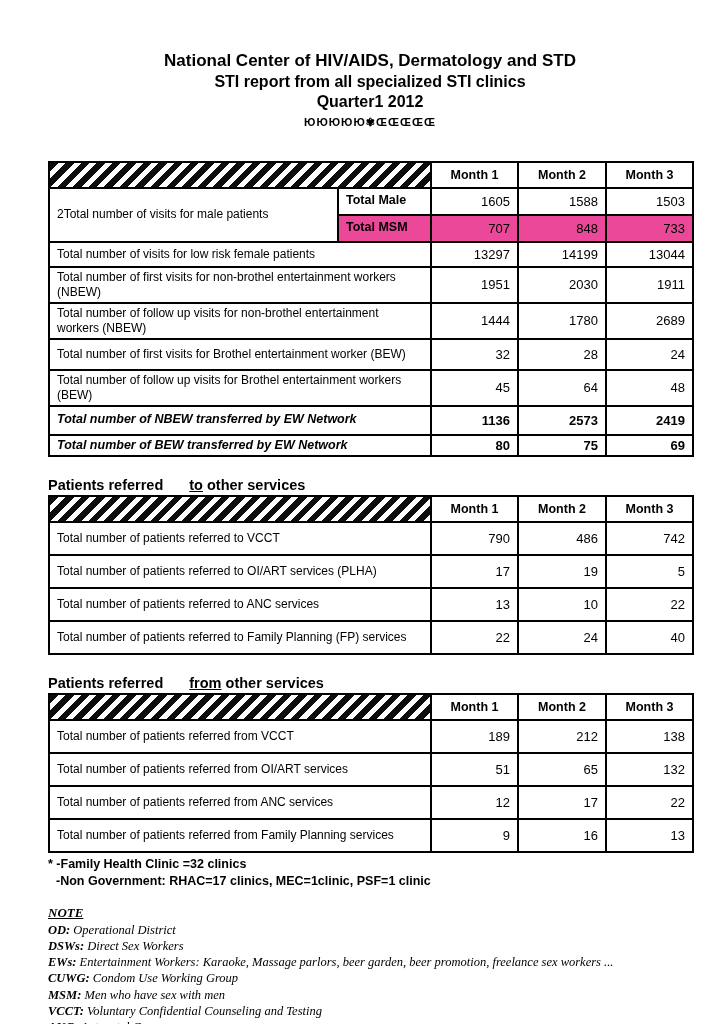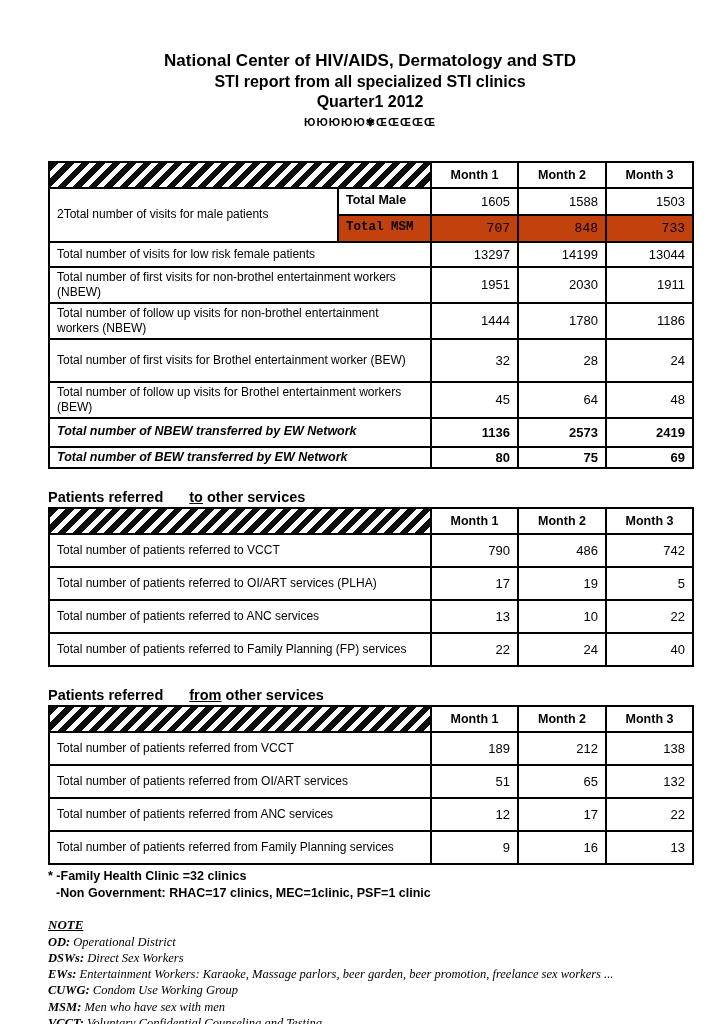--- a/index.html
+++ b/index.html
@@ -18,21 +18,21 @@
   table{border-collapse:collapse;table-layout:fixed;width:644px;}
   .tbl1{margin-top:32px;}
   td,th{border:2px solid #000;padding:2px 7px;vertical-align:middle;
         font-size:12px;overflow:hidden;}
   .hatch{background:repeating-linear-gradient(135deg,#0d0d0d 0px,#0d0d0d 6px,#fff 6px,#fff 11px);
          padding:0;}
   th.month{font-size:12.5px;font-weight:700;text-align:center;padding:4px 2px;}
   td.lbl{text-align:left;line-height:1.25;}
   td.sub{font-weight:700;font-size:12.5px;}
   td.num{text-align:right;font-size:13px;}
-  tr.shade td{background:#c2410c;font-family:Liberation Mono, monospace;}
+  tr.shade td{background:#ec4899;}
   tr.summary td.lbl{font-weight:700;font-style:italic;font-size:12.5px;}
   tr.summary td.num{font-weight:700;}
 
   
   .secheading{font-size:14.5px;font-weight:700;margin:20px 0 2px 0;}
   .u{text-decoration:underline;margin-left:22px;}
   .tbl23 td{padding-top:8px;padding-bottom:8px;}
 
   
   .footnotes{font-family:Liberation Sans, sans-serif;font-weight:700;font-size:12.5px;
@@ -94,23 +94,23 @@
     <tr style="height:33px">
       <td class="lbl" colspan="2">Total number of first visits for non-brothel entertainment workers (NBEW)</td>
       <td class="num">1951</td>
       <td class="num">2030</td>
       <td class="num">1911</td>
     </tr>
     <tr style="height:33px">
       <td class="lbl" colspan="2">Total number of follow up visits for non-brothel entertainment workers (NBEW)</td>
       <td class="num">1444</td>
       <td class="num">1780</td>
-      <td class="num">1186</td>
-    </tr>
-    <tr style="height:43px">
+      <td class="num">2689</td>
+    </tr>
+    <tr style="height:31px">
       <td class="lbl" colspan="2">Total number of first visits for Brothel entertainment worker (BEW)</td>
       <td class="num">32</td>
       <td class="num">28</td>
       <td class="num">24</td>
     </tr>
     <tr style="height:33px">
       <td class="lbl" colspan="2">Total number of follow up visits for Brothel entertainment workers (BEW)</td>
       <td class="num">45</td>
       <td class="num">64</td>
       <td class="num">48</td>

